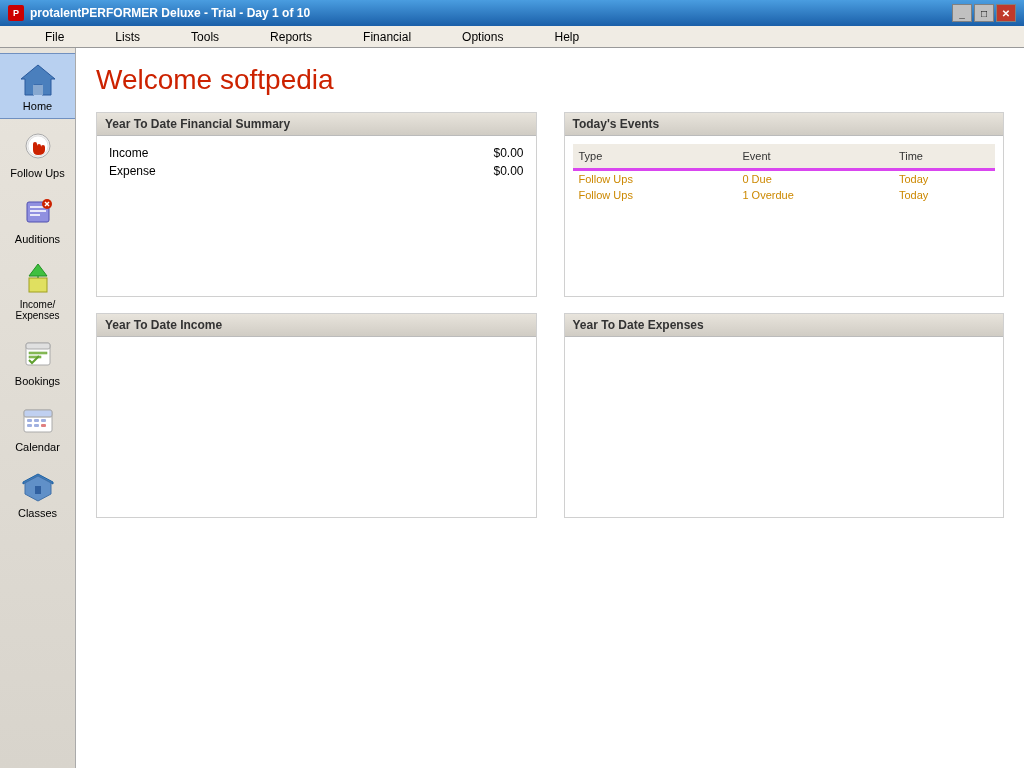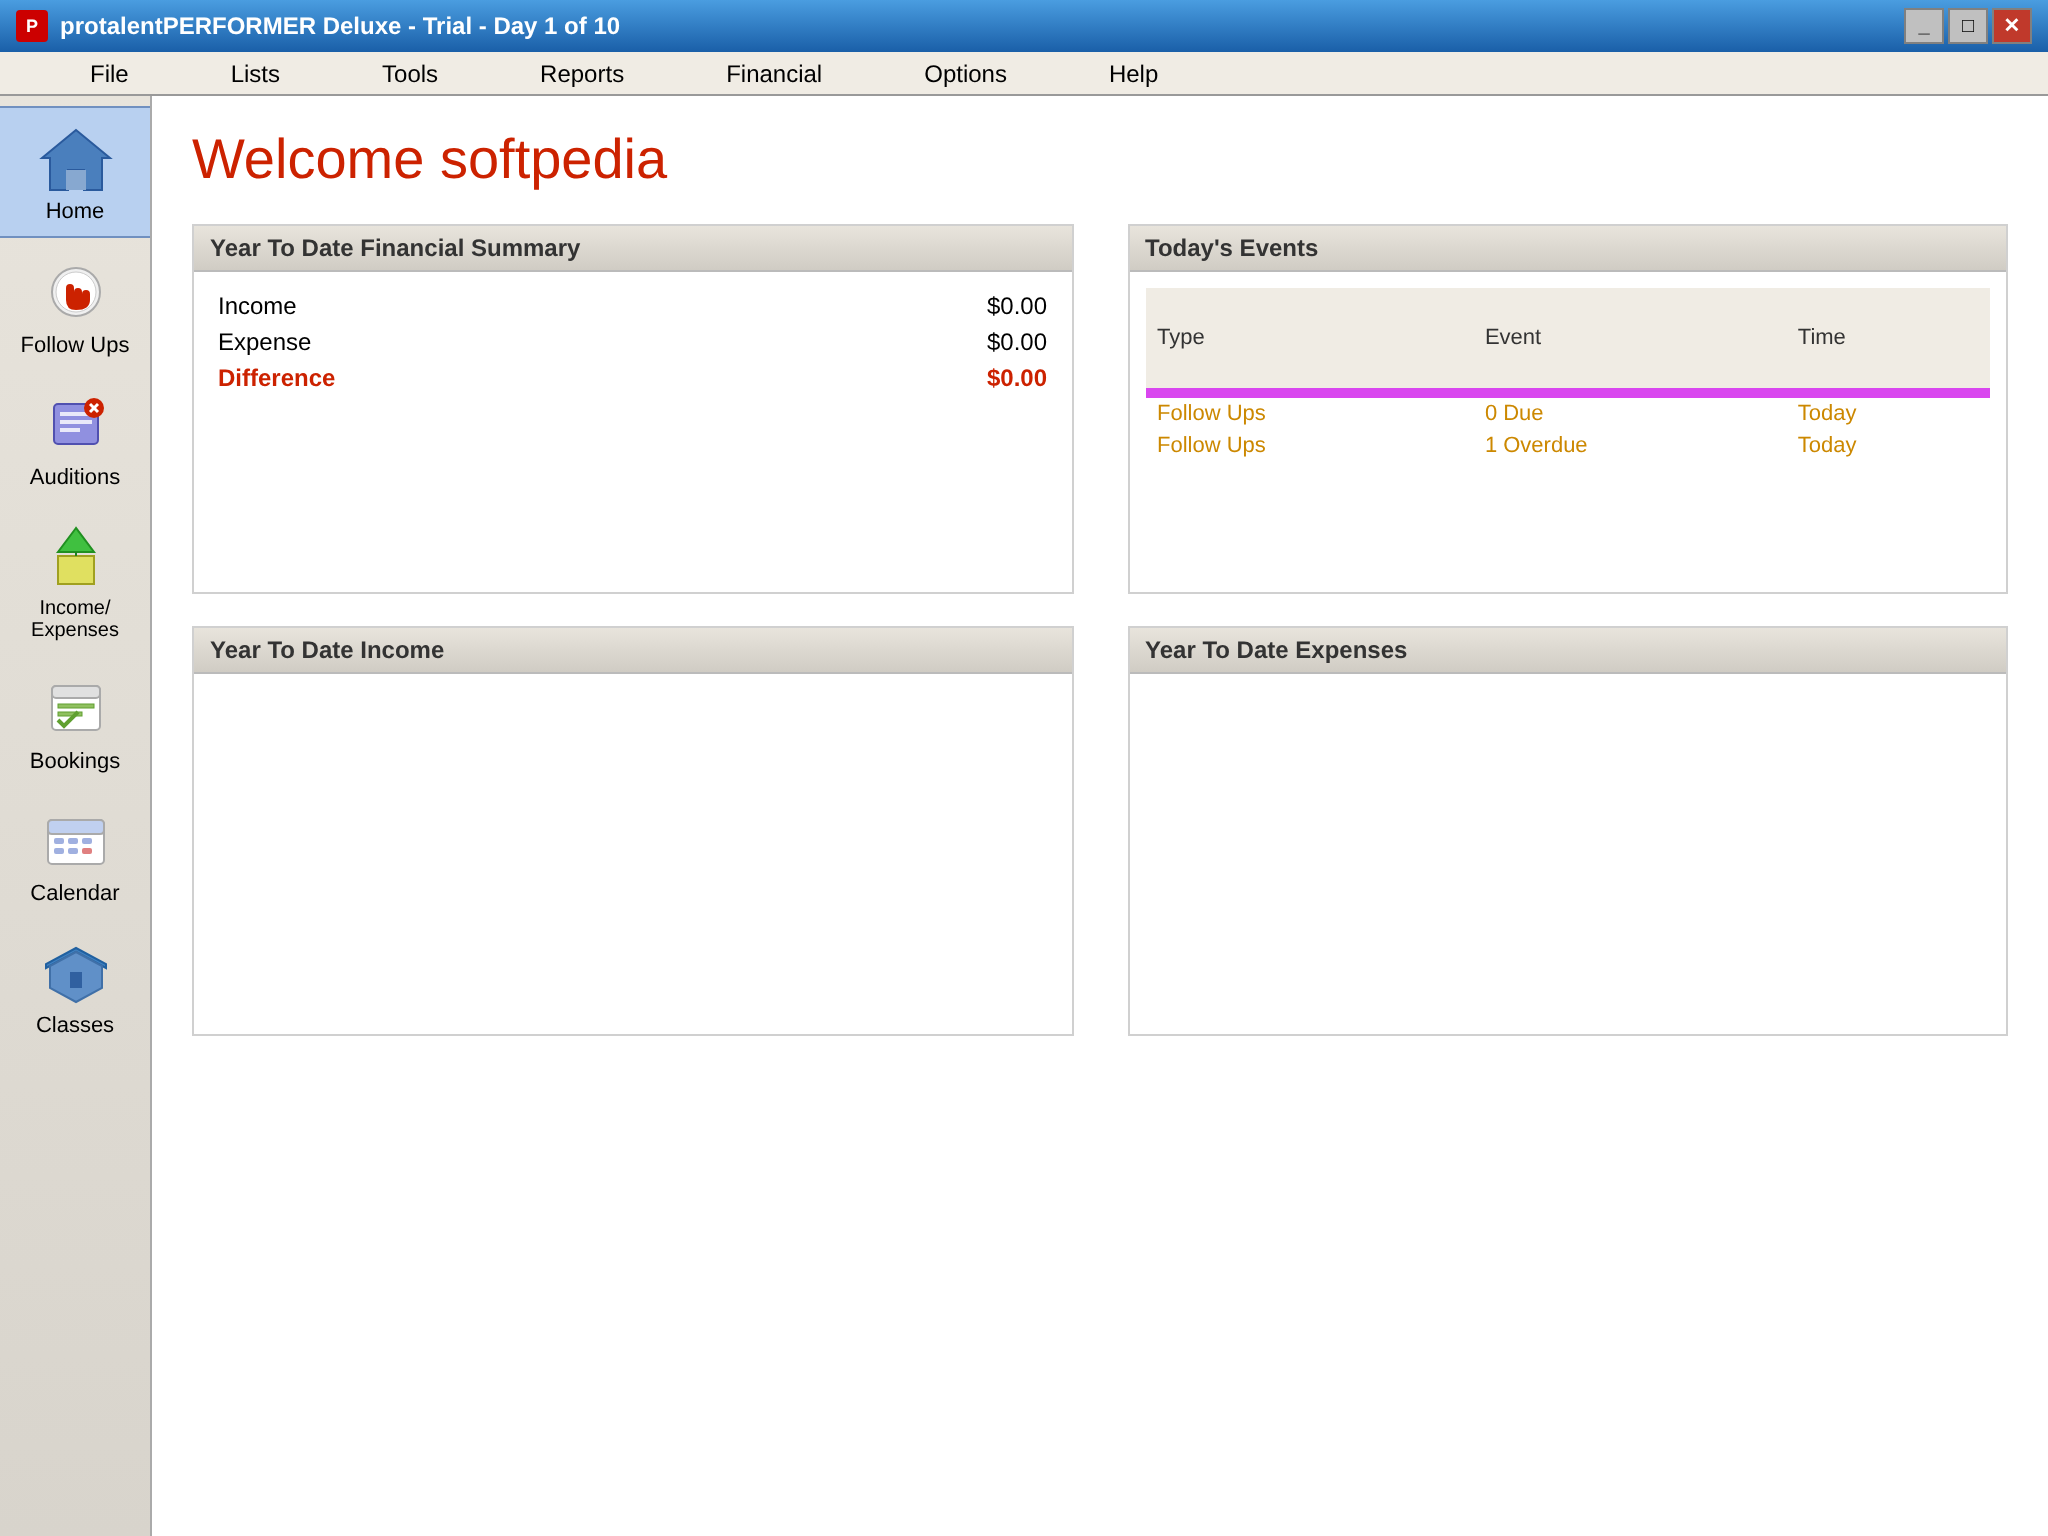--- a/index.html
+++ b/index.html
@@ -127,21 +127,21 @@
 
     
     .financial-table { width: 100%; border-collapse: collapse; }
     .financial-table tr td { padding: 2px 4px; font-size: 12px; }
     .financial-table tr td:last-child { text-align: right; }
     .difference { color: #cc2200; font-weight: bold; }
 
     
     .events-table { width: 100%; border-collapse: collapse; }
     .events-table thead tr { background: #f0ece4; }
-    .events-table thead td { padding: 19px 6px; font-size: 11px; color: #333; font-weight: normal; border-bottom: 5px solid #d946ef; }
+    .events-table thead td { padding: 6px 6px; font-size: 11px; color: #333; font-weight: normal; border-bottom: 3px solid #d946ef; }
     .events-table tbody td { padding: 2px 6px; font-size: 11px; }
     .event-link { color: #cc8800; cursor: pointer; text-decoration: none; }
     .event-today { color: #cc8800; }
     .event-overdue { color: #cc8800; }
 
     
     .panel-chart { min-height: 180px; }
 
     
     .nav-icon {
@@ -293,24 +293,20 @@
           <table class="financial-table">
             <tbody>
               <tr>
                 <td>Income</td>
                 <td>$0.00</td>
               </tr>
               <tr>
                 <td>Expense</td>
                 <td>$0.00</td>
               </tr>
-              <tr>
-                <td class="difference">Difference</td>
-                <td class="difference">$0.00</td>
-              </tr>
             </tbody>
           </table>
         </div>
       </div>
 
       <div class="panel">
         <div class="panel-header">Today's Events</div>
         <div class="panel-content">
           <table class="events-table">
             <thead>

